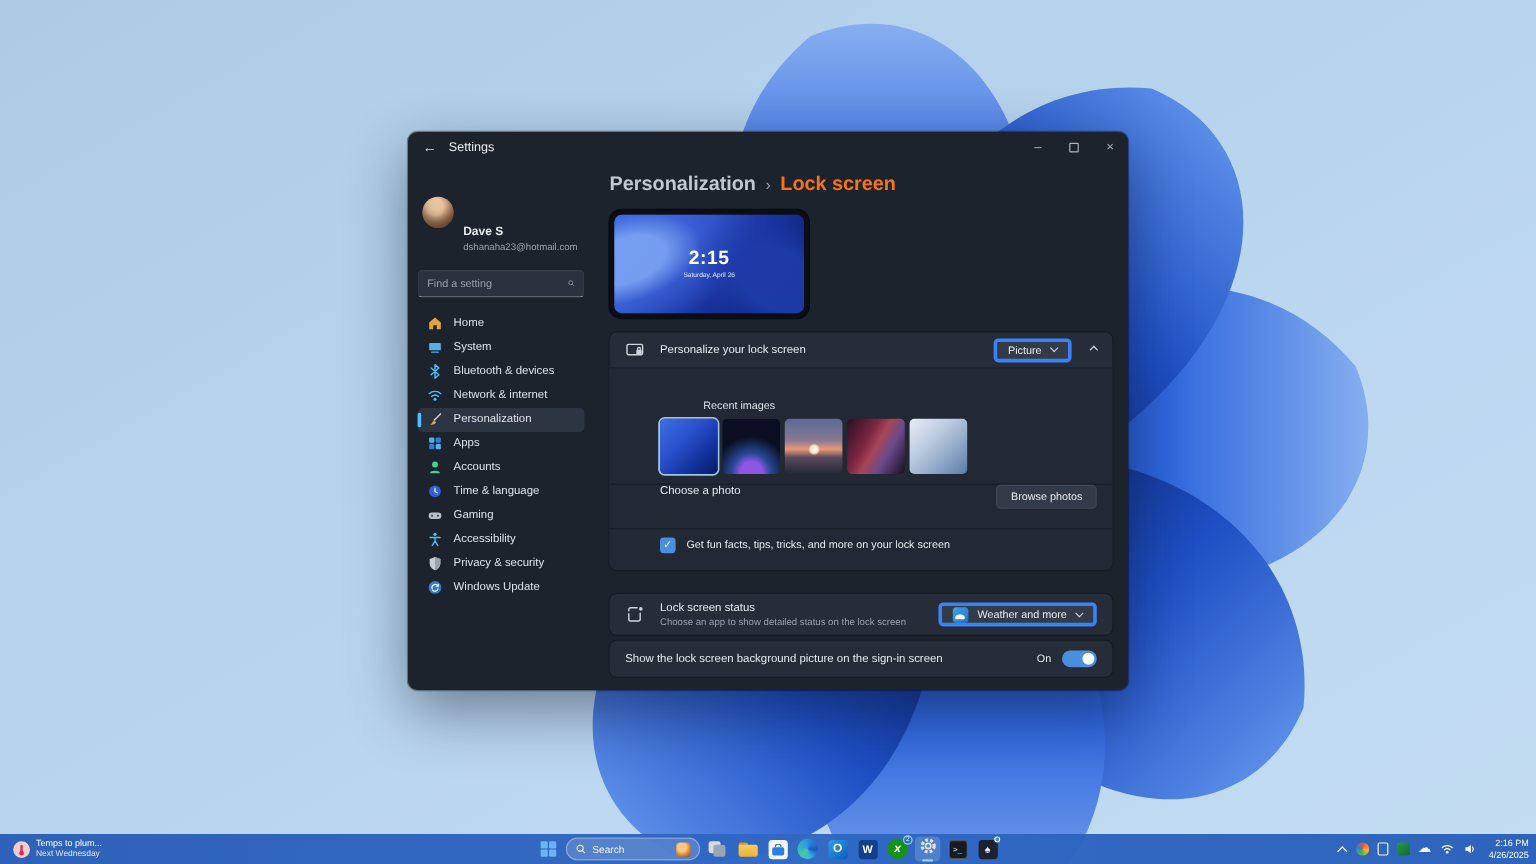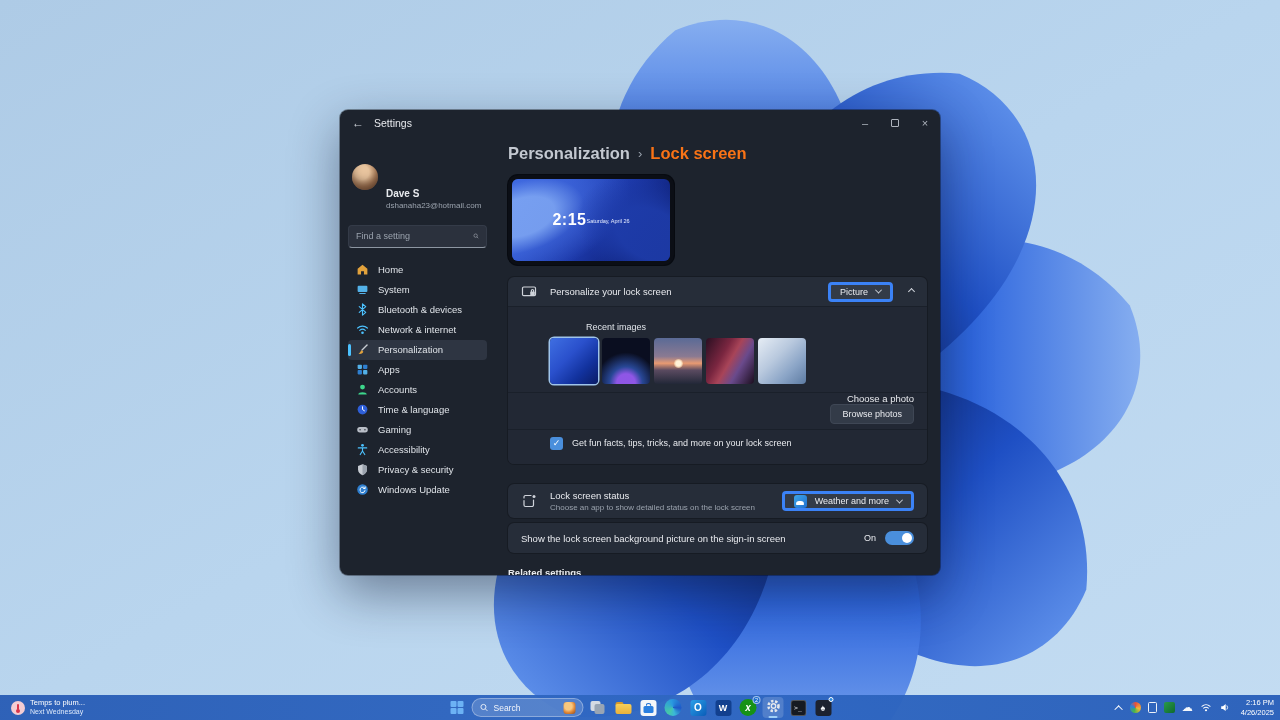--- a/index.html
+++ b/index.html
@@ -56,21 +56,21 @@
   .preview { margin-top:12px; width:166px; height:90px; background:#0b0e15; border-radius:10px;
              padding:4px; box-shadow:0 0 0 1px #070a10; }
   .preview-screen { width:100%; height:100%; border-radius:6px; position:relative; overflow:hidden;
     background:linear-gradient(128deg,#3a66e0 0%, #2b50c8 30%, #1c38a8 55%, #10247f 78%, #0a1a60 100%); }
   .preview-screen::before { content:""; position:absolute; left:-30%; top:-40%; width:120%; height:160%;
     background:radial-gradient(ellipse at 30% 45%, rgba(130,170,245,.85) 0 18%, rgba(70,110,225,.5) 34%, transparent 60%);
     transform:rotate(-18deg); }
   .preview-screen::after { content:""; position:absolute; right:-25%; top:-10%; width:90%; height:140%;
     background:radial-gradient(ellipse at 60% 50%, rgba(30,60,170,.9) 0 30%, transparent 65%);
     transform:rotate(25deg); }
-  .pv-center { position:absolute; inset:0; display:flex; flex-direction:row; align-items:center;
+  .pv-center { position:absolute; inset:0; display:flex; flex-direction:column; align-items:center;
                justify-content:center; z-index:2; color:#fff; }
   .pv-time { font-size:16px; font-weight:bold; letter-spacing:.5px; }
   .pv-date { font-size:5.5px; margin-top:2px; color:#e6ecff; }
 
   .card { background:#262d39; border-radius:6px; box-shadow:0 0 0 1px rgba(0,0,0,.22); }
   .row { display:flex; align-items:center; padding:0 13px; }
   .cicon { width:16px; height:16px; margin-right:13px; flex:none; }
   .cicon svg { width:16px; height:16px; }
   .grow { flex:1; }
   .small-label { font-size:9.5px; }
@@ -79,34 +79,34 @@
   .select-btn { height:20px; background:#333b48; border:3px solid #3b82f6; border-radius:4px;
                 display:flex; align-items:center; gap:8px; padding:0 9px; font-size:9px; color:#e8eaee; }
   .chev { width:5px; height:5px; border-right:1.3px solid #cfd3da; border-bottom:1.3px solid #cfd3da; flex:none; }
   .chev.down { transform:rotate(45deg) translate(-1px,-1px); }
   .chev.up   { transform:rotate(-135deg); }
   .chev.right{ transform:rotate(-45deg); }
 
   .card1-header { height:29px; }
   .card1-body { background:#222834; border-top:1px solid #1a202a; border-radius:0 0 6px 6px;
                 padding:6px 13px 8px 42px; }
-  .recent-label { font-size:9px; color:#dfe3e8; margin-top:9px;padding-left:36px; }
+  .recent-label { font-size:9px; color:#dfe3e8; margin-top:20px;padding-left:36px; }
   .thumbs { display:flex; gap:4px; margin-top:6px; }
   .thumb { width:48px; height:46px; border-radius:4px; }
   .thumb.sel { box-shadow:0 0 0 1.5px #9fc4ea; }
   .t1 { background:linear-gradient(135deg,#3f6fe2 0%,#2a50cc 40%,#12329e 70%,#0a1c66 100%); }
   .t2 { background:radial-gradient(circle at 50% 98%, rgba(150,90,240,.95) 0 18%, rgba(60,110,230,.6) 32%, rgba(10,14,32,1) 60%), #0a0e1f; }
   .t3 { background:linear-gradient(#5a6a96 0%,#8a7a92 40%,#e89a72 55%,#5a4a60 70%,#222838 100%); position:relative; overflow:hidden; }
   .t3::after { content:""; position:absolute; left:50%; top:46%; width:9px; height:9px; margin-left:-4px;
                border-radius:50%; background:radial-gradient(circle,#fff2d8 0 40%, rgba(255,220,170,.5) 70%, transparent); }
   .t4 { background:linear-gradient(120deg,#2a0f22 0%,#7a2640 35%,#a84458 50%,#6a4a8c 68%,#1c0e1e 100%); }
   .t5 { background:linear-gradient(135deg,#e6edf5 0%,#b9c9de 40%,#8aa4c6 70%,#5d7ba2 100%); }
 
   .divider { height:1px; background:#1a202a; margin:8px -13px 0 -42px; }
-  .choose-row { height:28px; display:flex; align-items:flex-end;flex-direction:column; }
+  .choose-row { height:28px; display:flex; align-items:flex-start; }
   .btn { background:#333b48; border:1px solid #3f4755; border-radius:4px; font-size:9px; color:#e8eaee;
          padding:4px 11px; }
   .check-row { height:26px; display:flex; align-items:center; gap:9px; }
   .checkbox { width:13px; height:13px; border-radius:3px; background:#4a8fdc; color:#fff; font-size:9px;
               display:flex; align-items:center; justify-content:center; }
 
   .dd-icon { width:13px; height:13px; border-radius:3px; background:linear-gradient(135deg,#3fa7e8,#1f6fd0);
              position:relative; flex:none; }
   .dd-icon::after { content:""; position:absolute; left:2.5px; bottom:2.5px; width:8px; height:4.5px;
                     background:#fff; border-radius:4px 4px 1px 1px; }

